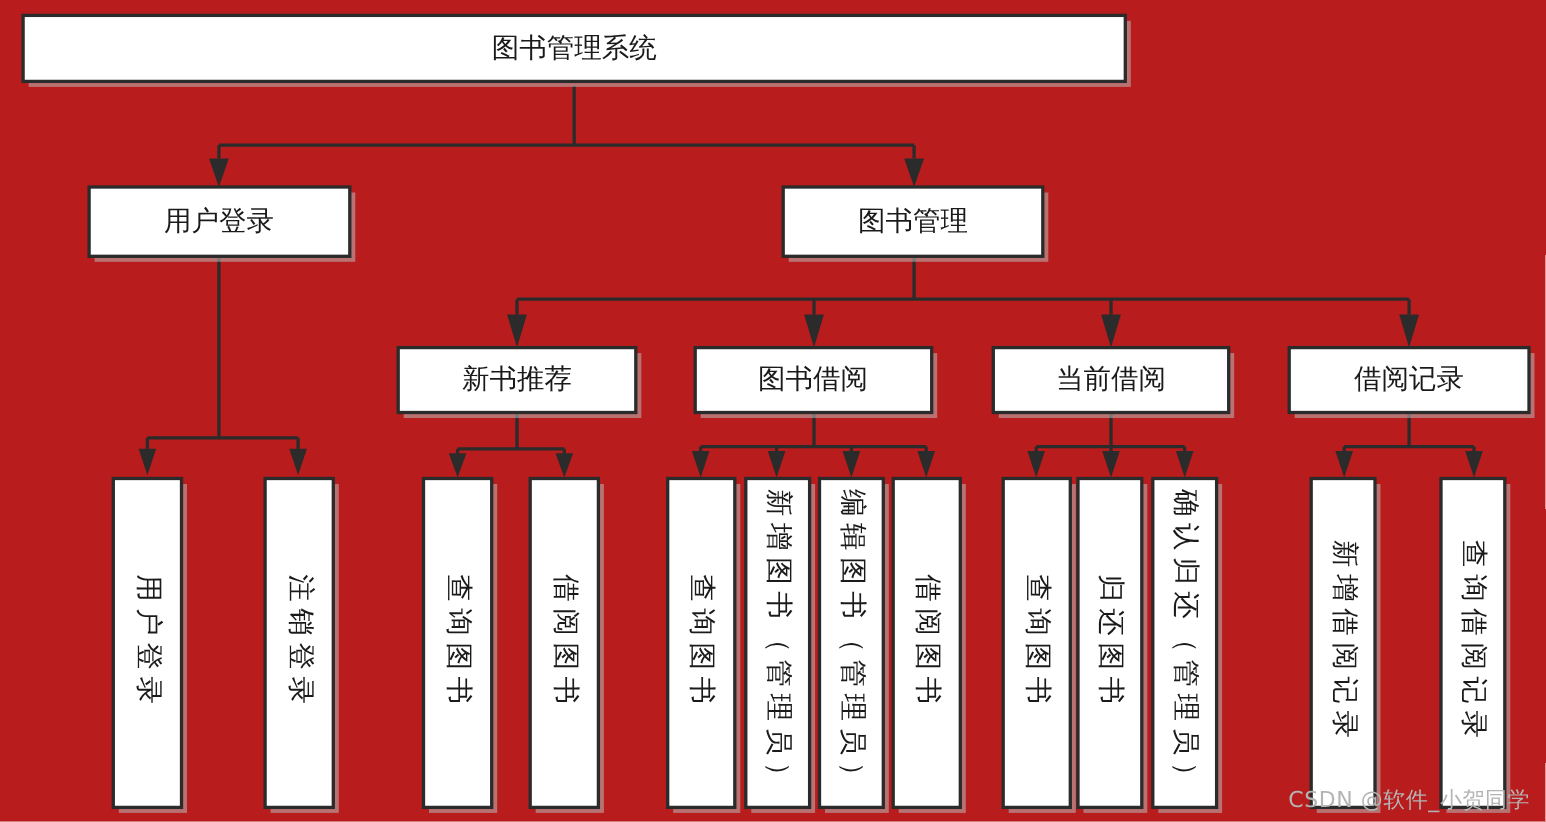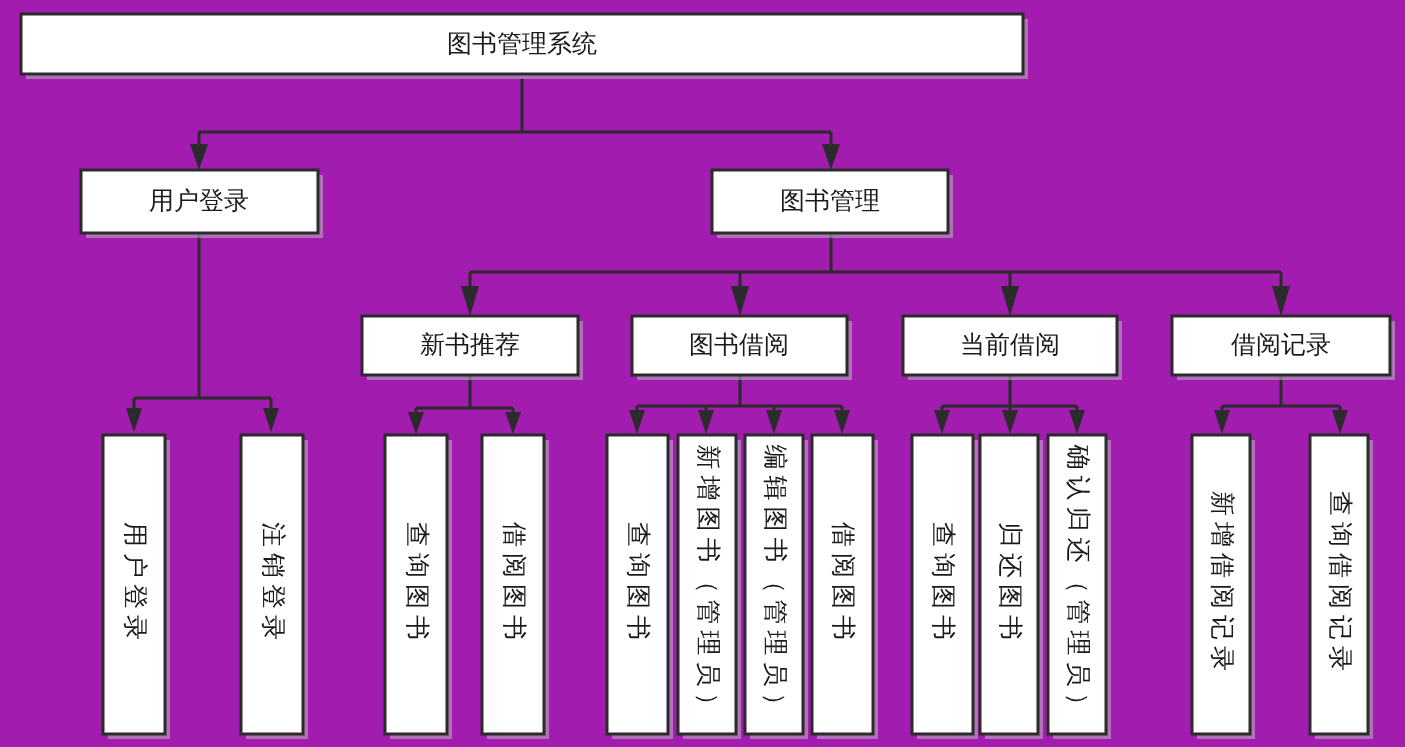--- a/index.html
+++ b/index.html
@@ -8,21 +8,21 @@
     padding: 0;
     background: #ffffff;
   }
   body {
     font-family: "DejaVu Sans", "Liberation Sans", sans-serif;
   }
   #diagram-root {
     position: relative;
     width: 1405px;
     height: 747px;
-    background: #a21caf;
+    background: #b91c1c;
     overflow: hidden;
   }
   svg.canvas {
     position: absolute;
     left: 0;
     top: 0;
     width: 1405px;
     height: 747px;
     display: block;
   }
@@ -253,13 +253,14 @@
     </g>
 
     <g>
       <rect class="node-shadow" x="1315" y="440" width="58" height="299"></rect>
       <rect class="node-rect" x="1310" y="435" width="58" height="299"></rect>
       <text class="node-label-vertical" x="1339" y="584" transform="rotate(90 1339 584)" letter-spacing="6" dominant-baseline="middle">查询借阅记录</text>
     </g>
 
   </svg>
 
+  <div class="watermark">CSDN @软件_小贺同学</div>
 </div>
 
 </body></html>

